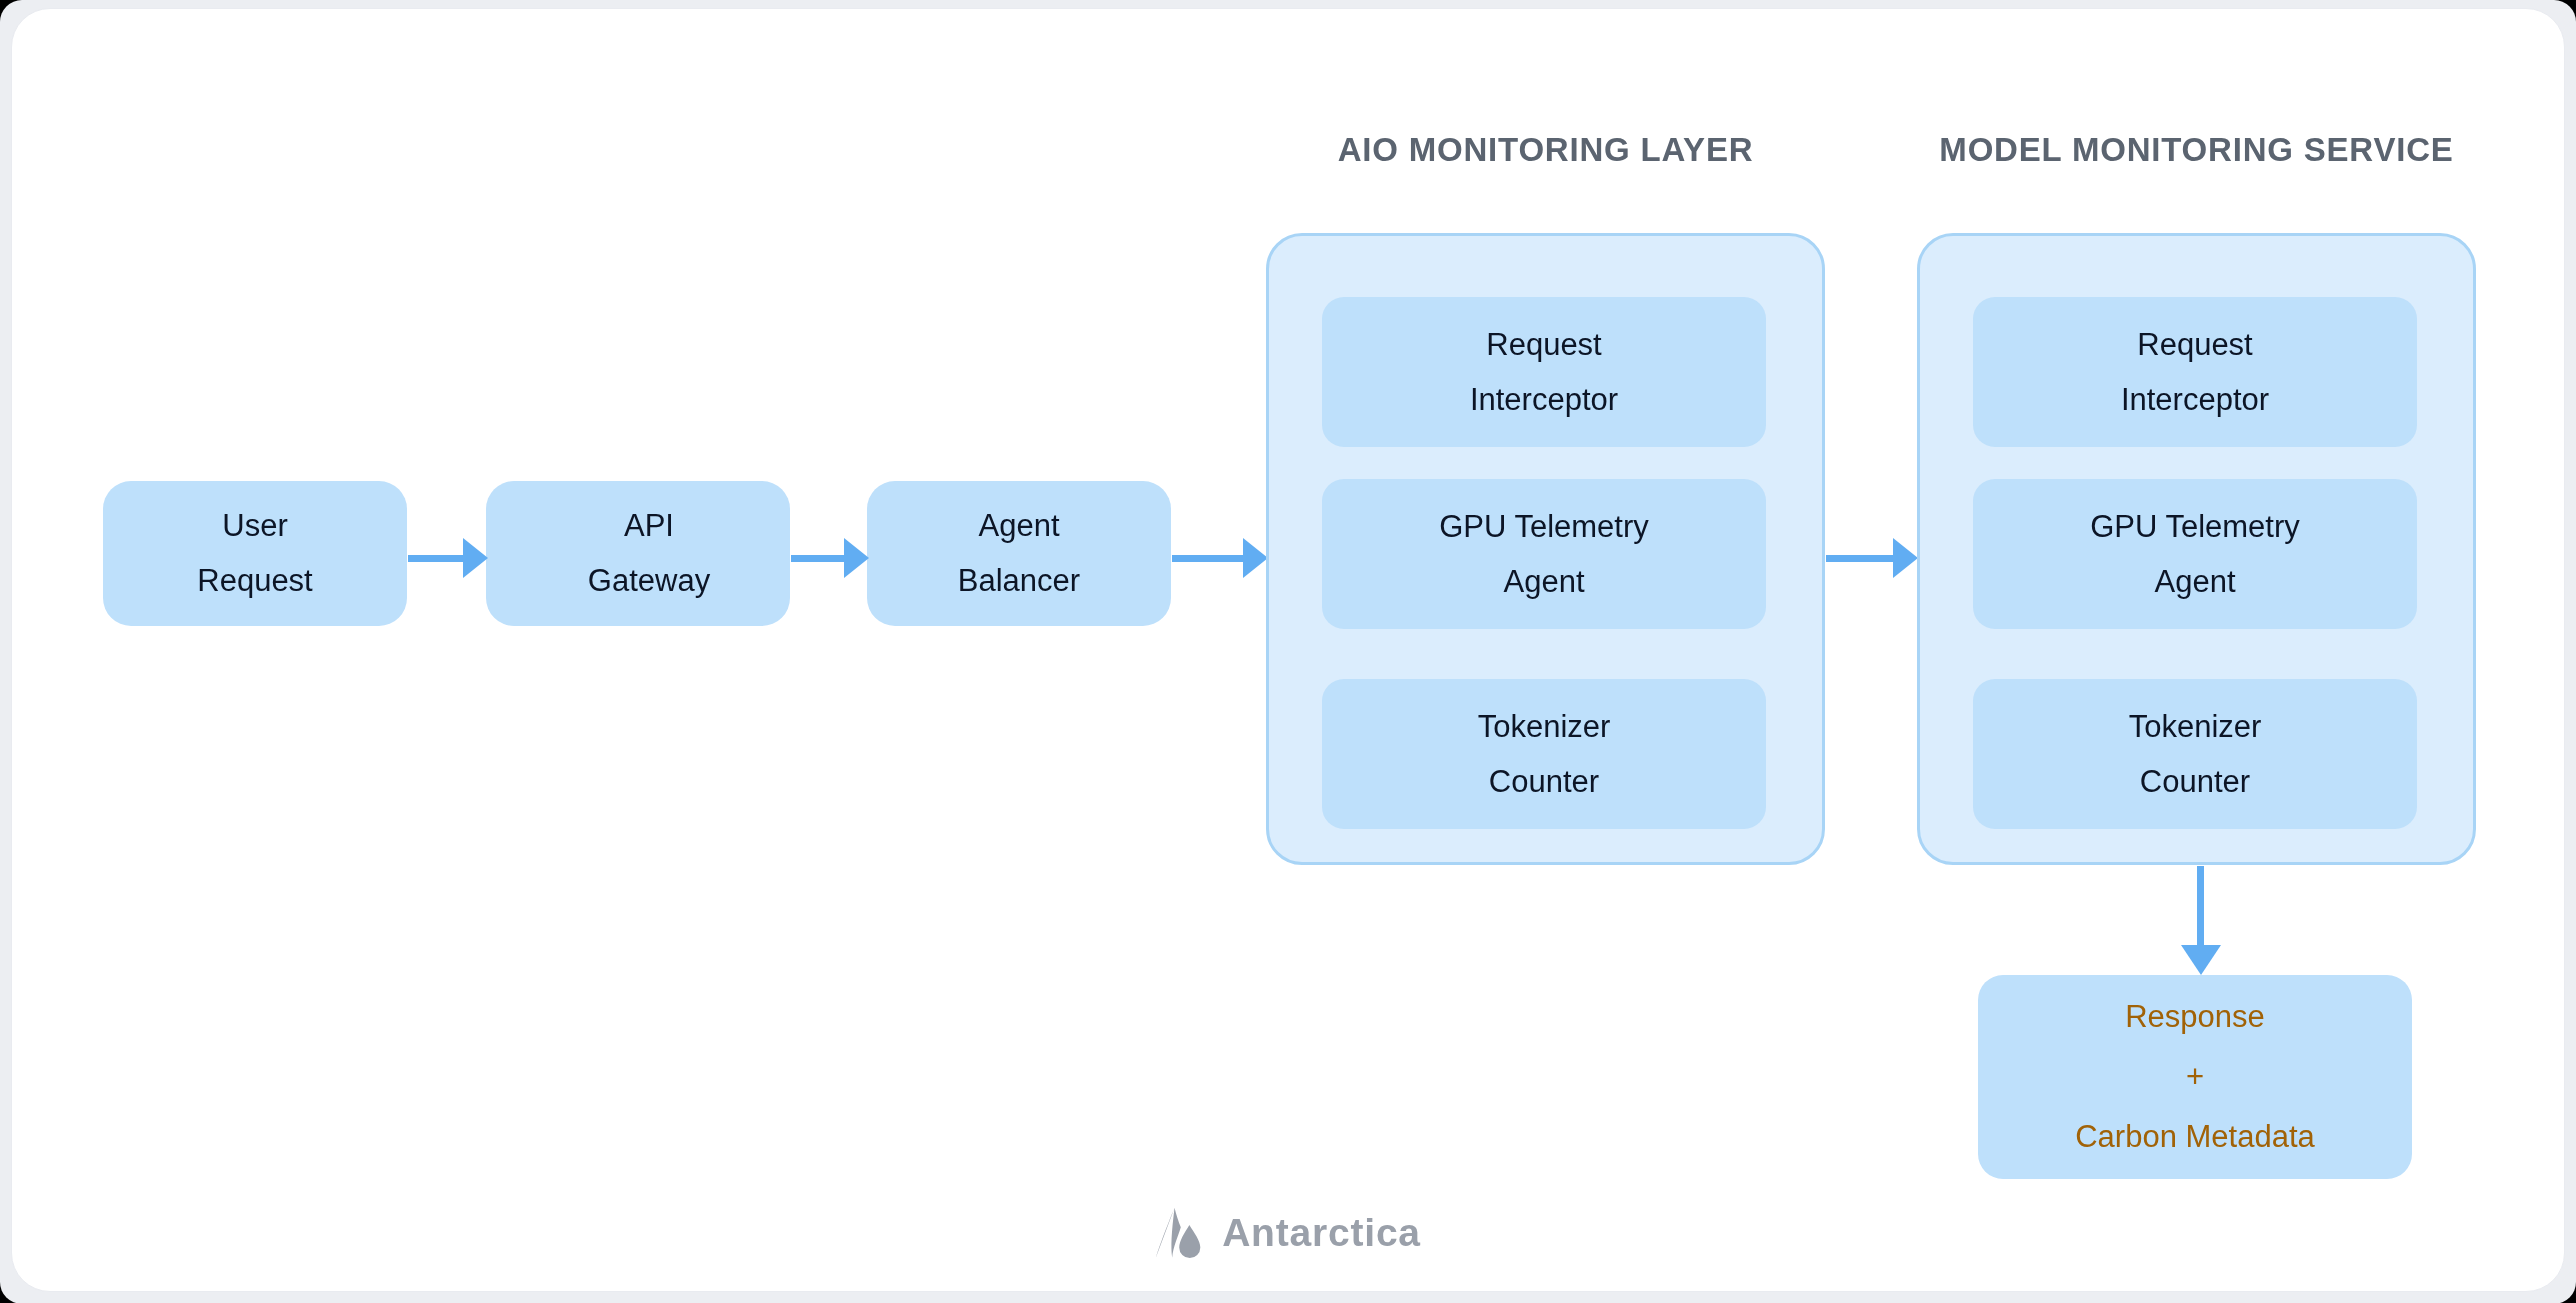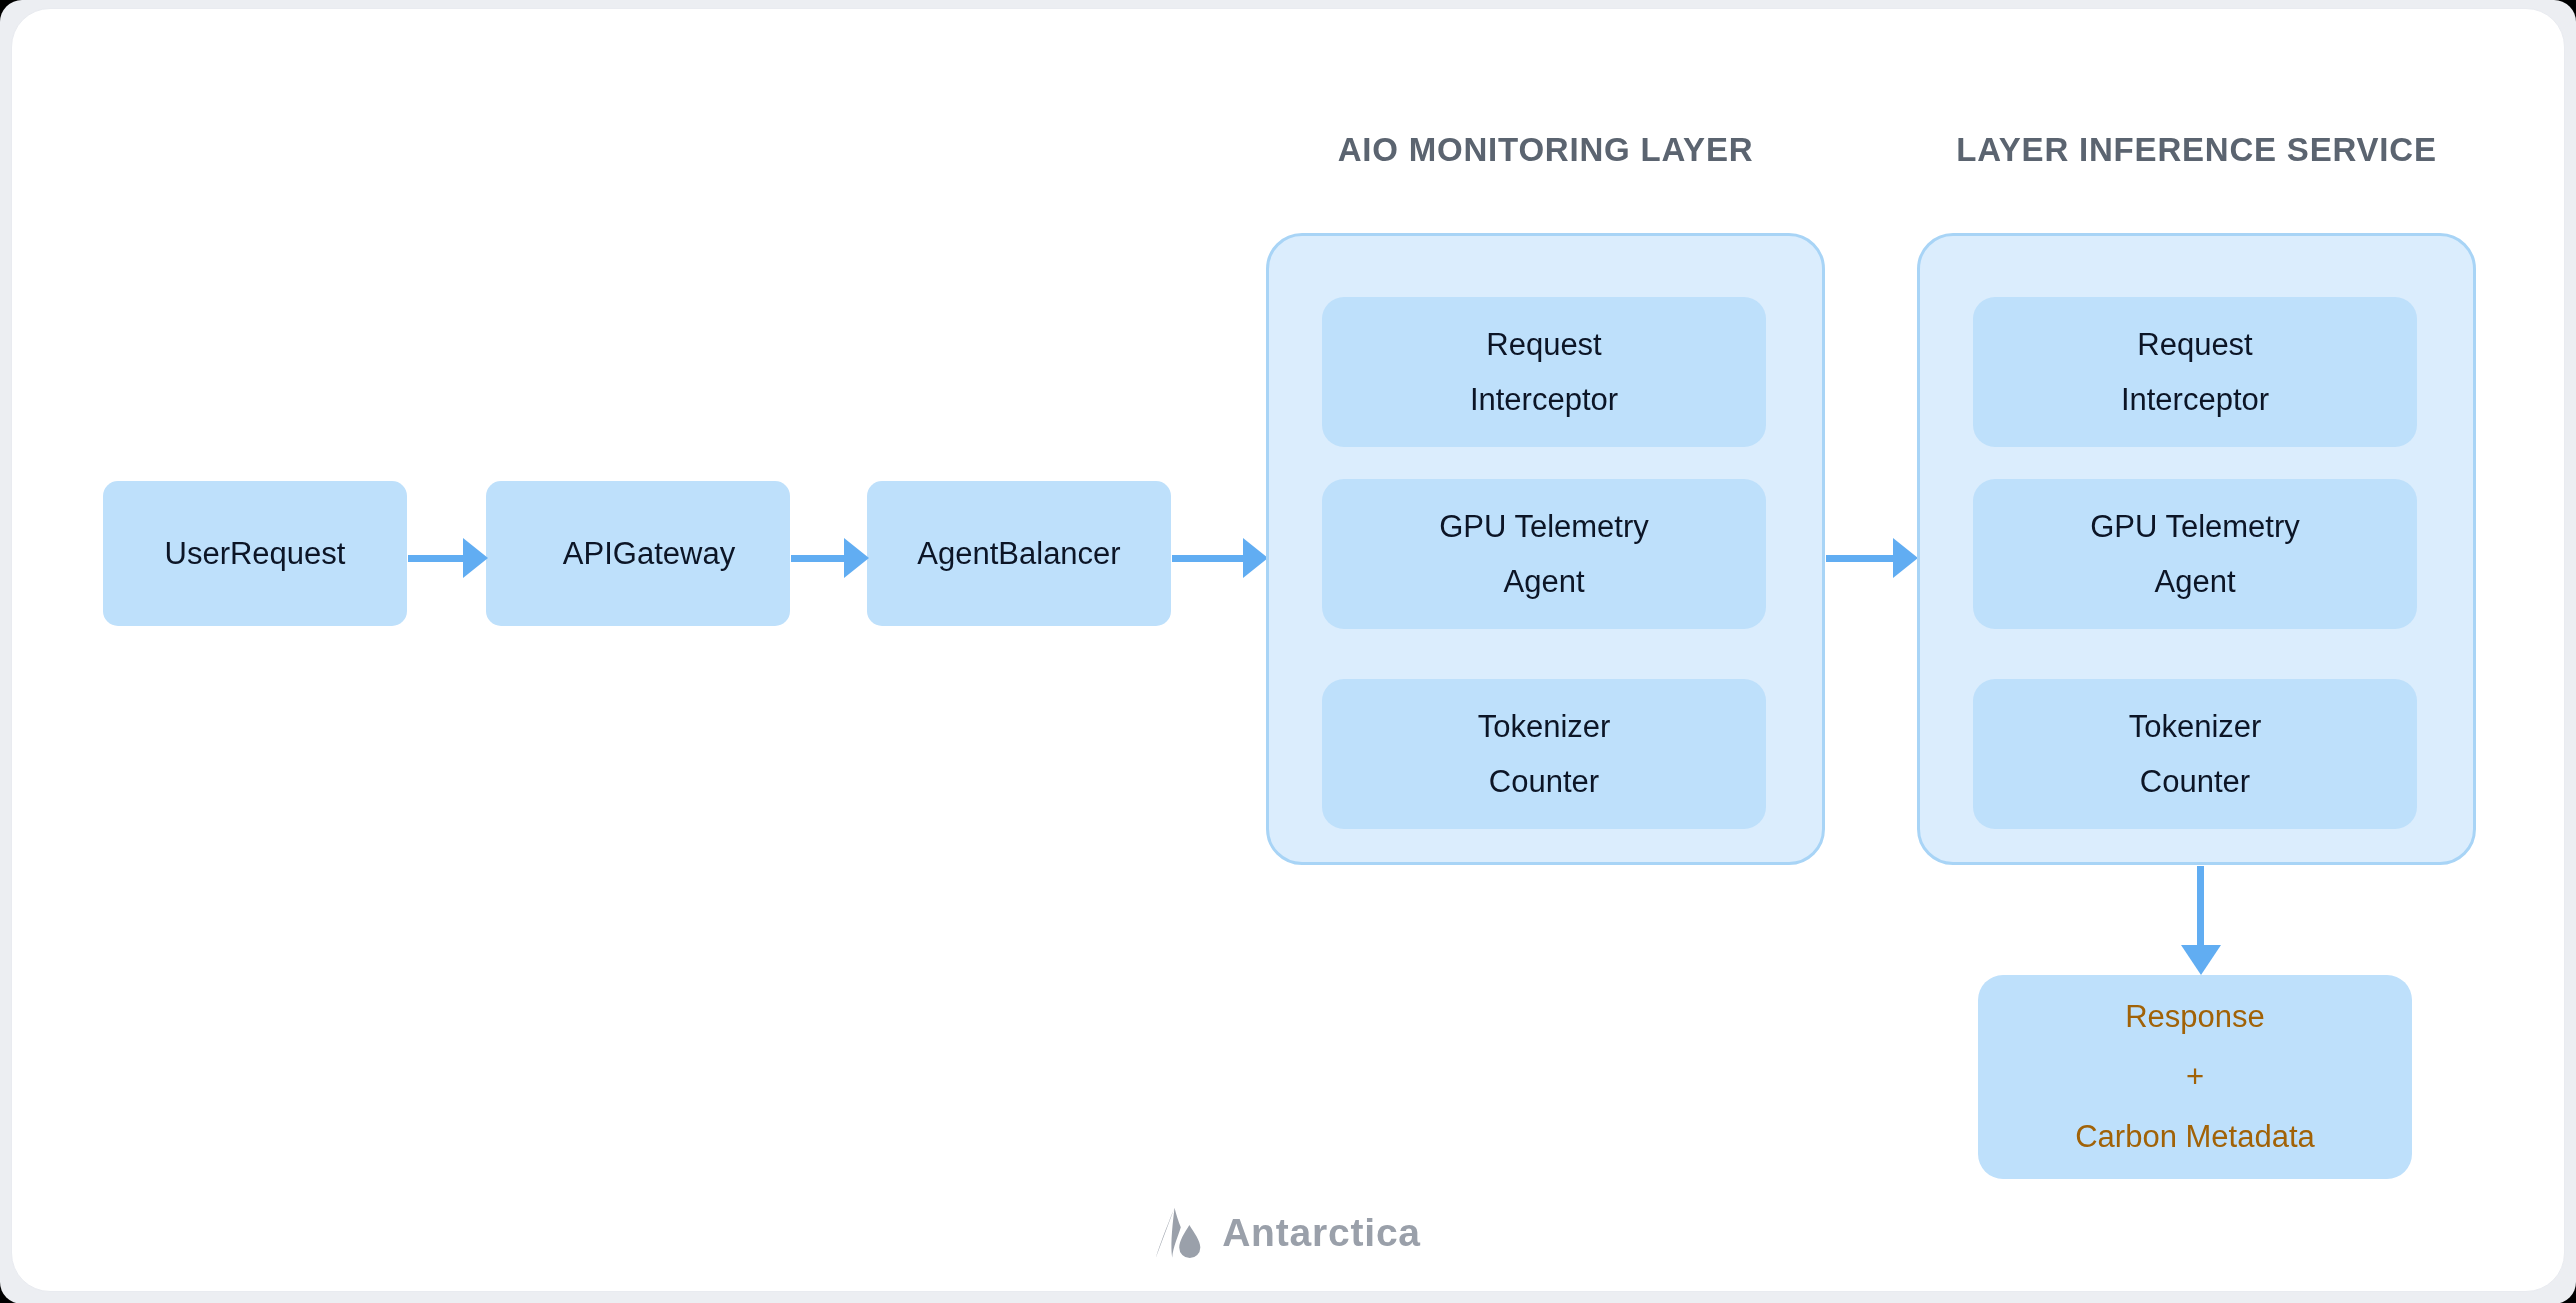--- a/index.html
+++ b/index.html
@@ -33,22 +33,22 @@
 
   .sub-node { position:absolute; left:53px; width:444px; height:150px;
               background:#bee0fb; border-radius:22px;
               display:flex; flex-direction:column; align-items:center; justify-content:center;
               font-size:31px; font-weight:500; color:#0c1526; line-height:55px; text-align:center; }
   .sub-node.i1 { top:61px; }
   .sub-node.i2 { top:243px; }
   .sub-node.i3 { top:443px; }
 
   .flow-node { position:absolute; top:472px; width:304px; height:145px;
-               background:#bee0fb; border-radius:15px;
-               display:flex; flex-direction:row; align-items:center; justify-content:center;
+               background:#bee0fb; border-radius:28px;
+               display:flex; flex-direction:column; align-items:center; justify-content:center;
                font-size:31px; font-weight:500; color:#0c1526; line-height:55px; text-align:center; }
   .flow-node.n1 { left:91px; }
   .flow-node.n2 { left:474px;padding-left:22px; }
   .flow-node.n3 { left:855px; }
 
   .out-node { position:absolute; left:1966px; top:966px; width:434px; height:204px;
               background:#bee0fb; border-radius:25px;
               display:flex; flex-direction:column; align-items:center; justify-content:center;
               font-size:31px; font-weight:500; color:#a16207; line-height:60px; text-align:center; }
 
@@ -83,21 +83,21 @@
   <div class="corner-mark tl"></div>
   <div class="corner-mark tr"></div>
   <div class="corner-mark bl"></div>
   <div class="corner-mark br"></div>
 
   <div class="page-bg"></div>
 
   <div class="card">
 
     <div class="group-title t-aio">AIO MONITORING LAYER</div>
-    <div class="group-title t-model">LAYER INFERENCE SERVICE</div>
+    <div class="group-title t-model">MODEL MONITORING SERVICE</div>
 
     <div class="flow-node n1">
       <span>User</span>
       <span>Request</span>
     </div>
     <div class="flow-node n2">
       <span>API</span>
       <span>Gateway</span>
     </div>
     <div class="flow-node n3">

